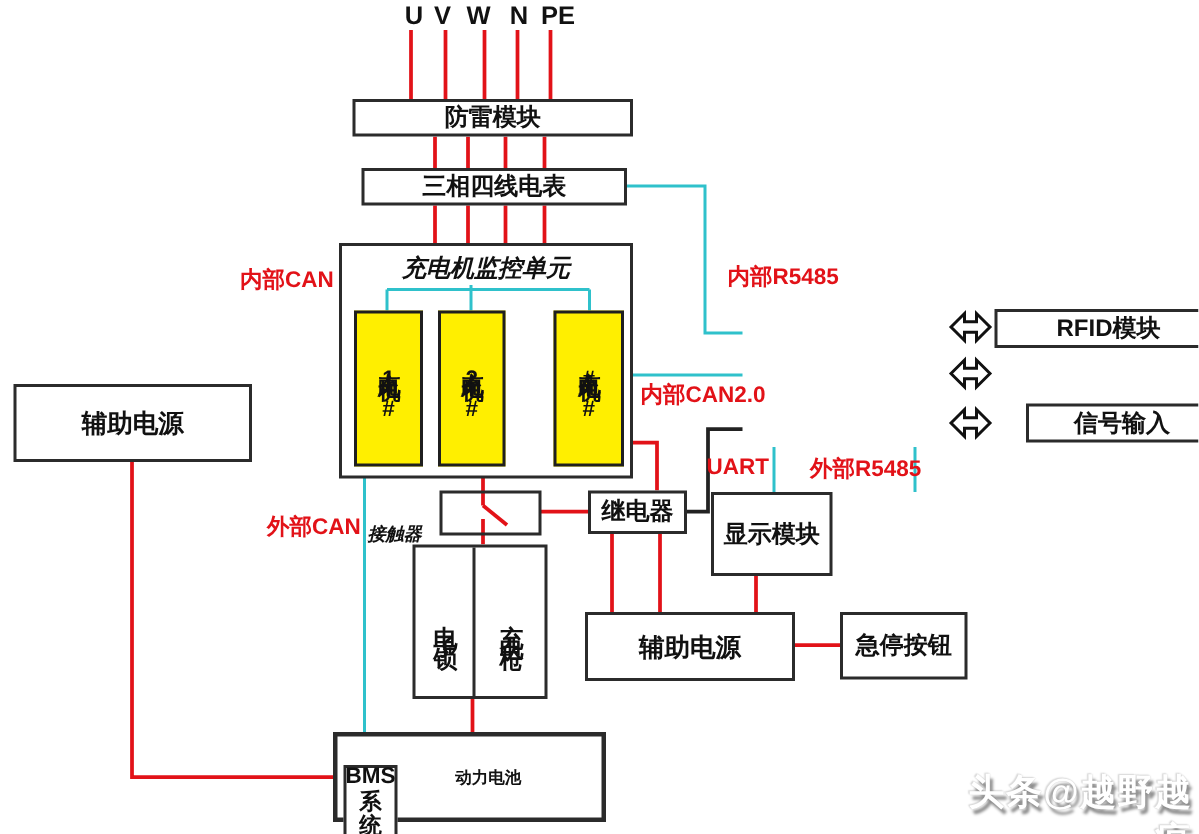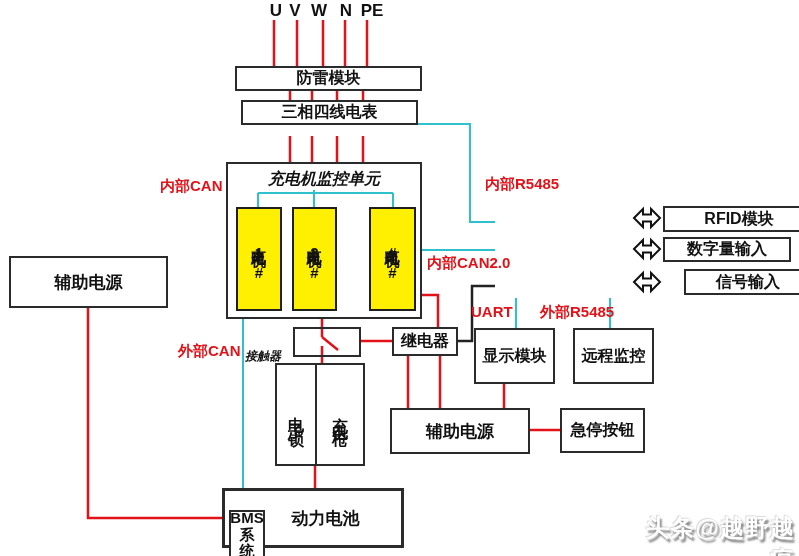--- a/index.html
+++ b/index.html
@@ -88,62 +88,60 @@
     </g>
   </svg>
 
   <span class="phase" style="left:262px">U</span>
   <span class="phase" style="left:281px">V</span>
   <span class="phase" style="left:305px">W</span>
   <span class="phase" style="left:332px">N</span>
   <span class="phase" style="left:358px">PE</span>
 
   <div class="box" style="left:235px;top:66px;width:187px;height:25px">防雷模块</div>
-  <div class="box" style="left:241px;top:100px;width:177px;height:25px">三相四线电表</div>
+  <div class="box" style="left:241px;top:112px;width:177px;height:25px">三相四线电表</div>
 
   <div class="box transparent" style="left:226px;top:162px;width:196px;height:157px"></div>
   <div class="lbl" style="left:243px;top:169px;width:162px;text-align:center;font-size:16px">充电机监控单元</div>
   <div class="box yellow" style="left:236px;top:207px;width:46px;height:104px;font-size:15px">
       <span class="vtext">充电机1#</span>
     </div>
   <div class="box yellow" style="left:292px;top:207px;width:45px;height:104px;font-size:15px">
       <span class="vtext">充电机2#</span>
     </div>
   <div class="box yellow" style="left:369px;top:207px;width:47px;height:104px;font-size:15px">
       <span class="vtext">充电机##</span>
     </div>
 
   <div class="box" style="left:663px;top:206px;width:152px;height:26px">RFID模块</div>
-  <div class="box" style="left:663px;top:237px;width:128px;height:25px">数字量输入</div>
   <div class="box" style="left:684px;top:269px;width:128px;height:26px">信号输入</div>
 
   <div class="box transparent" style="left:293px;top:327px;width:68px;height:30px"></div>
   <div class="box" style="left:474px;top:328px;width:81px;height:56px">显示模块</div>
   <div class="box" style="left:392px;top:327px;width:66px;height:29px">继电器</div>
-  <div class="box" style="left:573px;top:328px;width:81px;height:56px">远程监控</div>
 
   <div class="box" style="left:275px;top:363px;width:90px;height:103px;padding:0">
     <div class="lock-cell">
         <span class="vtext" style="letter-spacing:7px;font-size:16px">电子锁</span>
       </div>
     <div class="gun-cell">
         <span class="vtext" style="letter-spacing:7px;font-size:16px">充电枪</span>
       </div>
   </div>
 
   <div class="box" style="left:390px;top:408px;width:140px;height:46px;font-size:17px">辅助电源</div>
   <div class="box" style="left:560px;top:408px;width:85px;height:45px">急停按钮</div>
 
   <div class="box" style="left:9px;top:256px;width:159px;height:52px;font-size:17px">辅助电源</div>
 
   <div class="box thick" style="left:222px;top:488px;width:182px;height:60px">
     <div class="box bms-text" style="left:4px;top:19px;width:36px;height:50px">BMS
 系
 统</div>
-    <span style="margin-left:25px;font-size:17px">动力电池</span>
+    <span style="margin-left:25px;font-size:11px">动力电池</span>
   </div>
 
   <div class="red-lbl" style="left:160px;top:177px">内部CAN</div>
   <div class="red-lbl" style="left:178px;top:342px">外部CAN</div>
   <div class="red-lbl" style="left:485px;top:175px">内部R5485</div>
   <div class="red-lbl" style="left:427px;top:254px">内部CAN2.0</div>
   <div class="red-lbl" style="left:471px;top:303px">UART</div>
   <div class="red-lbl" style="left:540px;top:303px">外部R5485</div>
 
   <div class="lbl" style="left:245px;top:348px;font-size:12px">接触器</div>

